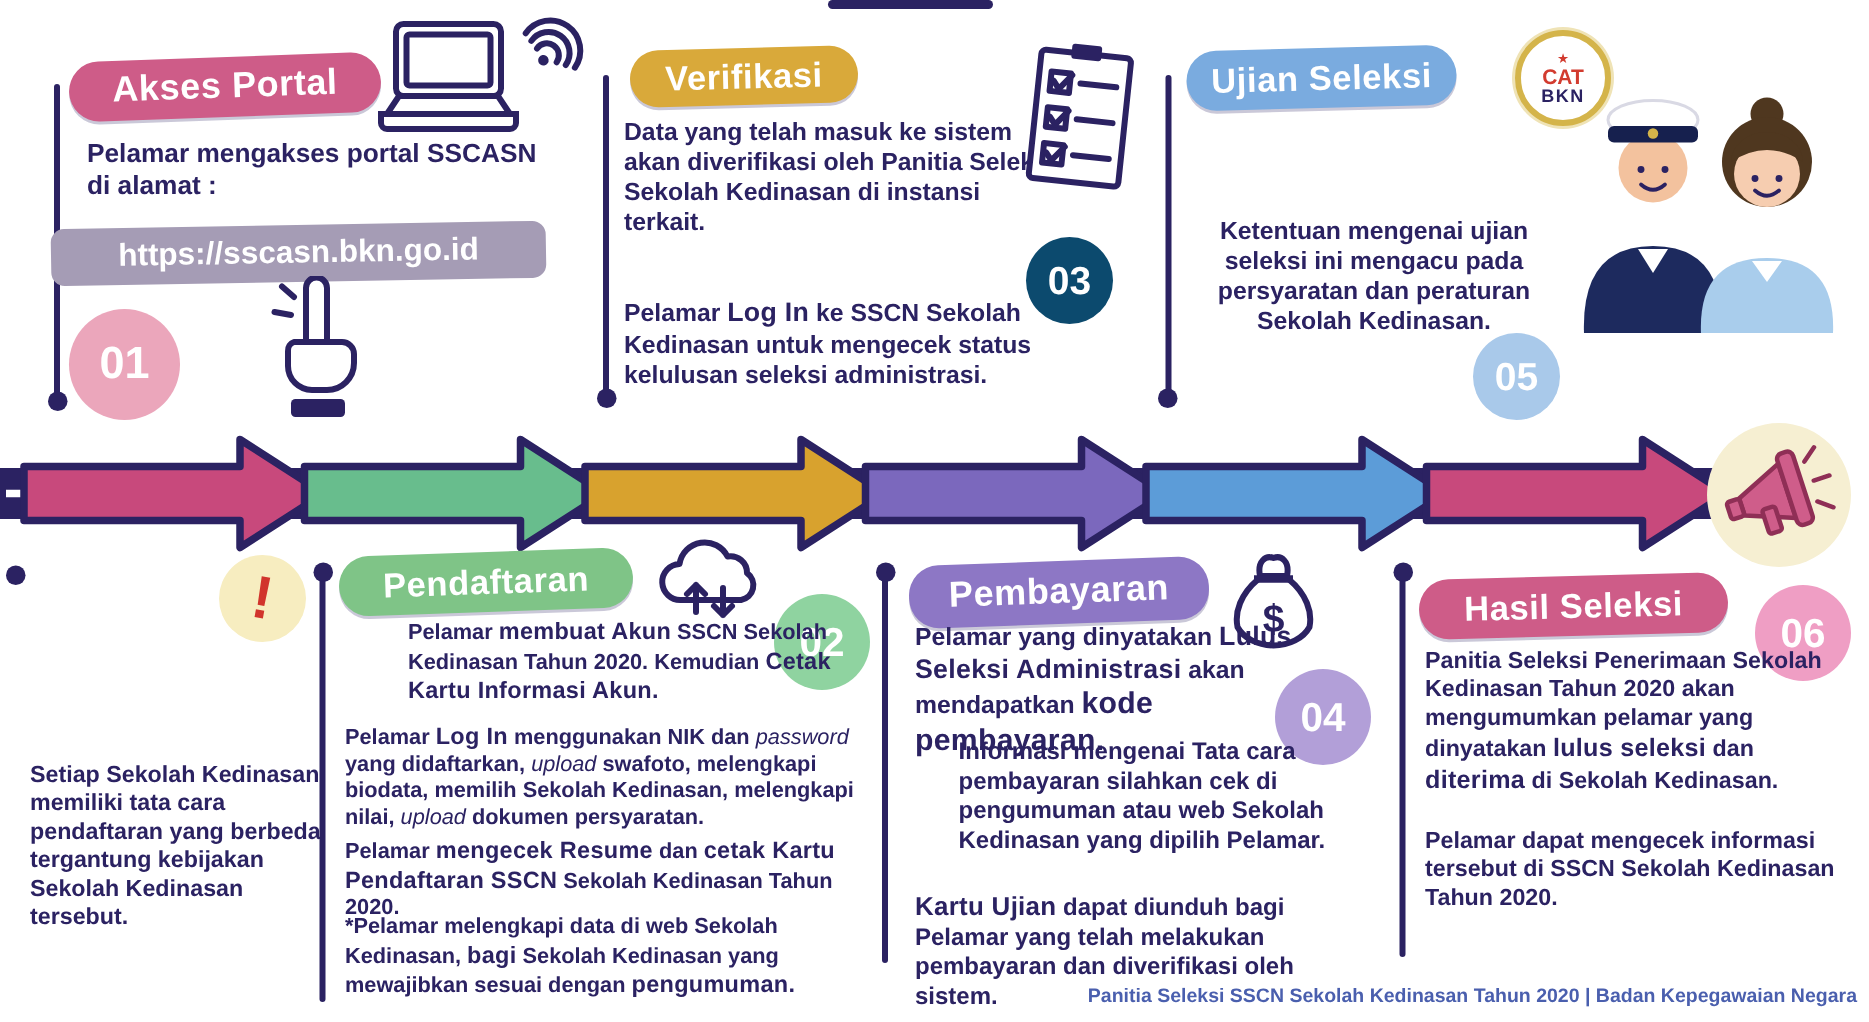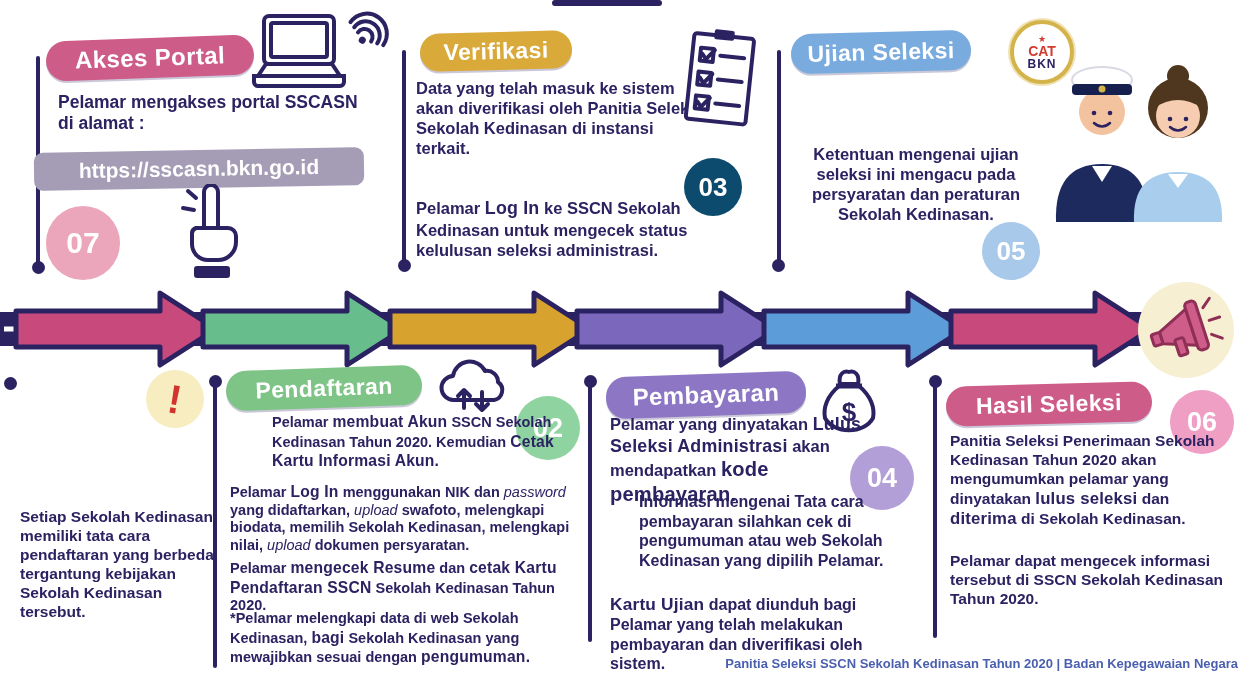--- a/index.html
+++ b/index.html
@@ -118,21 +118,21 @@
     <g stroke="#2b2262" stroke-width="4" fill="#fff" stroke-linejoin="round" stroke-linecap="round">
       <path d="M28 14 L20 7"></path>
         <path d="M26 26 L15 24"></path>
       <path d="M36 8 a7 7 0 0 1 14 0 V46 H36 Z"></path>
       <path d="M28 44 H60 a8 8 0 0 1 8 8 V58 a18 18 0 0 1 -18 18 H40 a16 16 0 0 1 -16 -16 V50 a6 6 0 0 1 4 -6 Z"></path>
       <rect x="26" y="82" width="36" height="12" rx="3" fill="#2b2262" stroke="none"></rect>
     </g>
   </svg>
 
   <div class="num" style="left:46px;top:206px;width:74px;height:74px;background:#eba6bb;font-size:30px;">
-    <span>07</span>
+    <span>01</span>
   </div>
 
   <div class="badge" style="left:420px;top:32px;width:152px;height:38px;background:#d9a93a;font-size:23px;transform:rotate(-1.5deg);">
     <span>Verifikasi</span>
   </div>
 
   <div class="txt" style="left:416px;top:78px;width:292px;font-size:16.5px;"><span>Data yang telah masuk ke sistem akan diverifikasi oleh Panitia Seleksi Sekolah Kedinasan di instansi terkait.</span></div>
   <div class="txt" style="left:416px;top:198px;width:300px;font-size:16.5px;"><span>Pelamar </span><span class="seg-b">Log In</span><span> ke SSCN Sekolah Kedinasan untuk mengecek status kelulusan seleksi administrasi.</span></div>
 
   <svg class="abs" style="left:682px;top:28px;transform:rotate(6deg);" width="80" height="100" viewBox="0 0 80 100">

